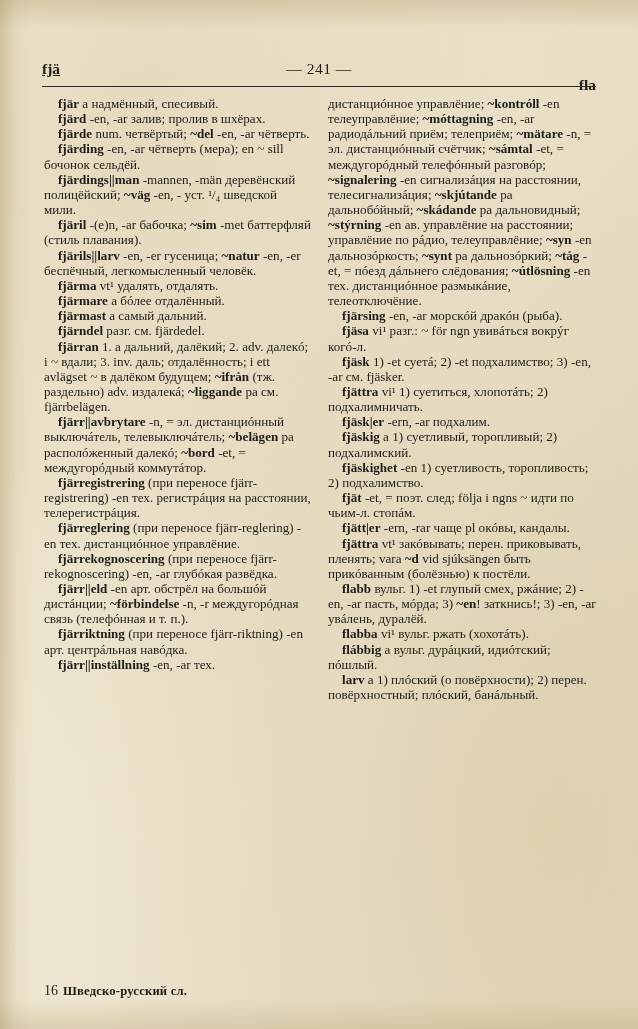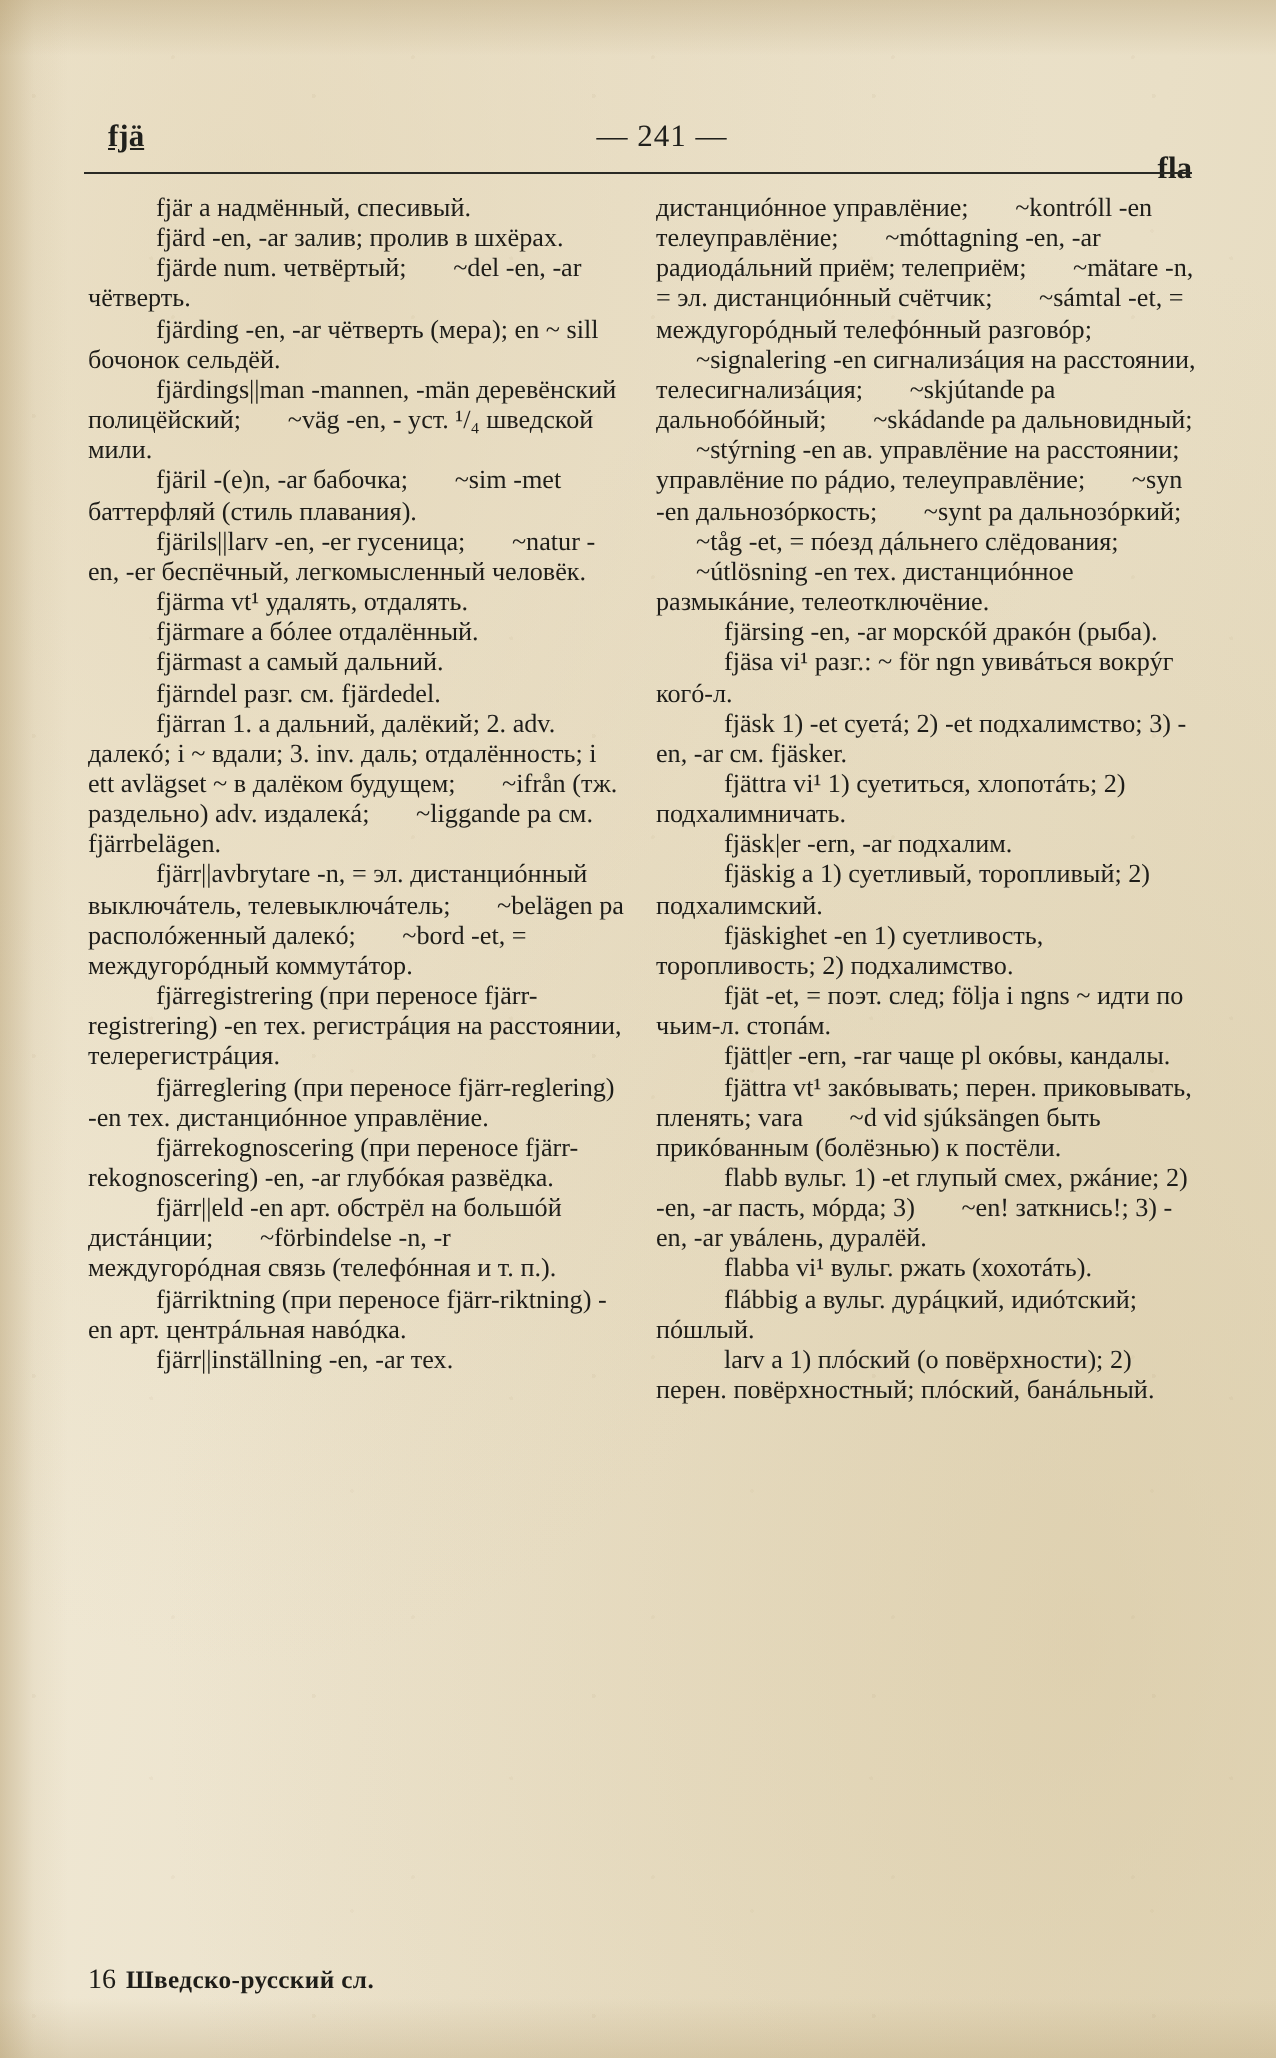--- a/index.html
+++ b/index.html
@@ -57,22 +57,22 @@
   .runhead {
     position: absolute;
     top: 60px;
     left: 42px;
     right: 42px;
     height: 20px;
     font-size: 15.5px;
     font-weight: bold;
     color: #20201c;
   }
-  .runhead .left  { position: absolute; left: 12px; top: 0; text-decoration: underline; }
-  .runhead .mid   { position: absolute; left: 50%; transform: translateX(-50%); top: 0; font-weight: normal; letter-spacing: .5px; margin-left: 12px; }
+  .runhead .left  { position: absolute; left: 0; top: 0; text-decoration: underline; }
+  .runhead .mid   { position: absolute; left: 50%; transform: translateX(-50%); top: 0; font-weight: normal; letter-spacing: .5px; }
   .runhead .right { position: absolute; right: 0; top: 16px; }
   .rule {
     position: absolute;
     left: 42px; right: 42px;
     top: 86px;
     border-top: 1.6px solid #2a2a25;
   }
 
   
   .cols {
@@ -93,21 +93,21 @@
     hyphens: none;
   }
   .col.right { width: 272px; }
 
   .entry {
     margin: 0;
     padding: 0;
     text-indent: 14px;
   }
   .entry.cont { text-indent: 0; }
-  .hw { font-weight: normal; margin-left: 20px; }
+  .hw { font-weight: bold; }
 
   .colophon {
     position: absolute;
     left: 44px;
     bottom: 30px;
     font-size: 12.6px;
     color: #1e1d19;
   }
   .colophon .num { font-size: 14px; }
   .colophon .txt { font-weight: bold; letter-spacing: .2px; margin-left: 5px; }

